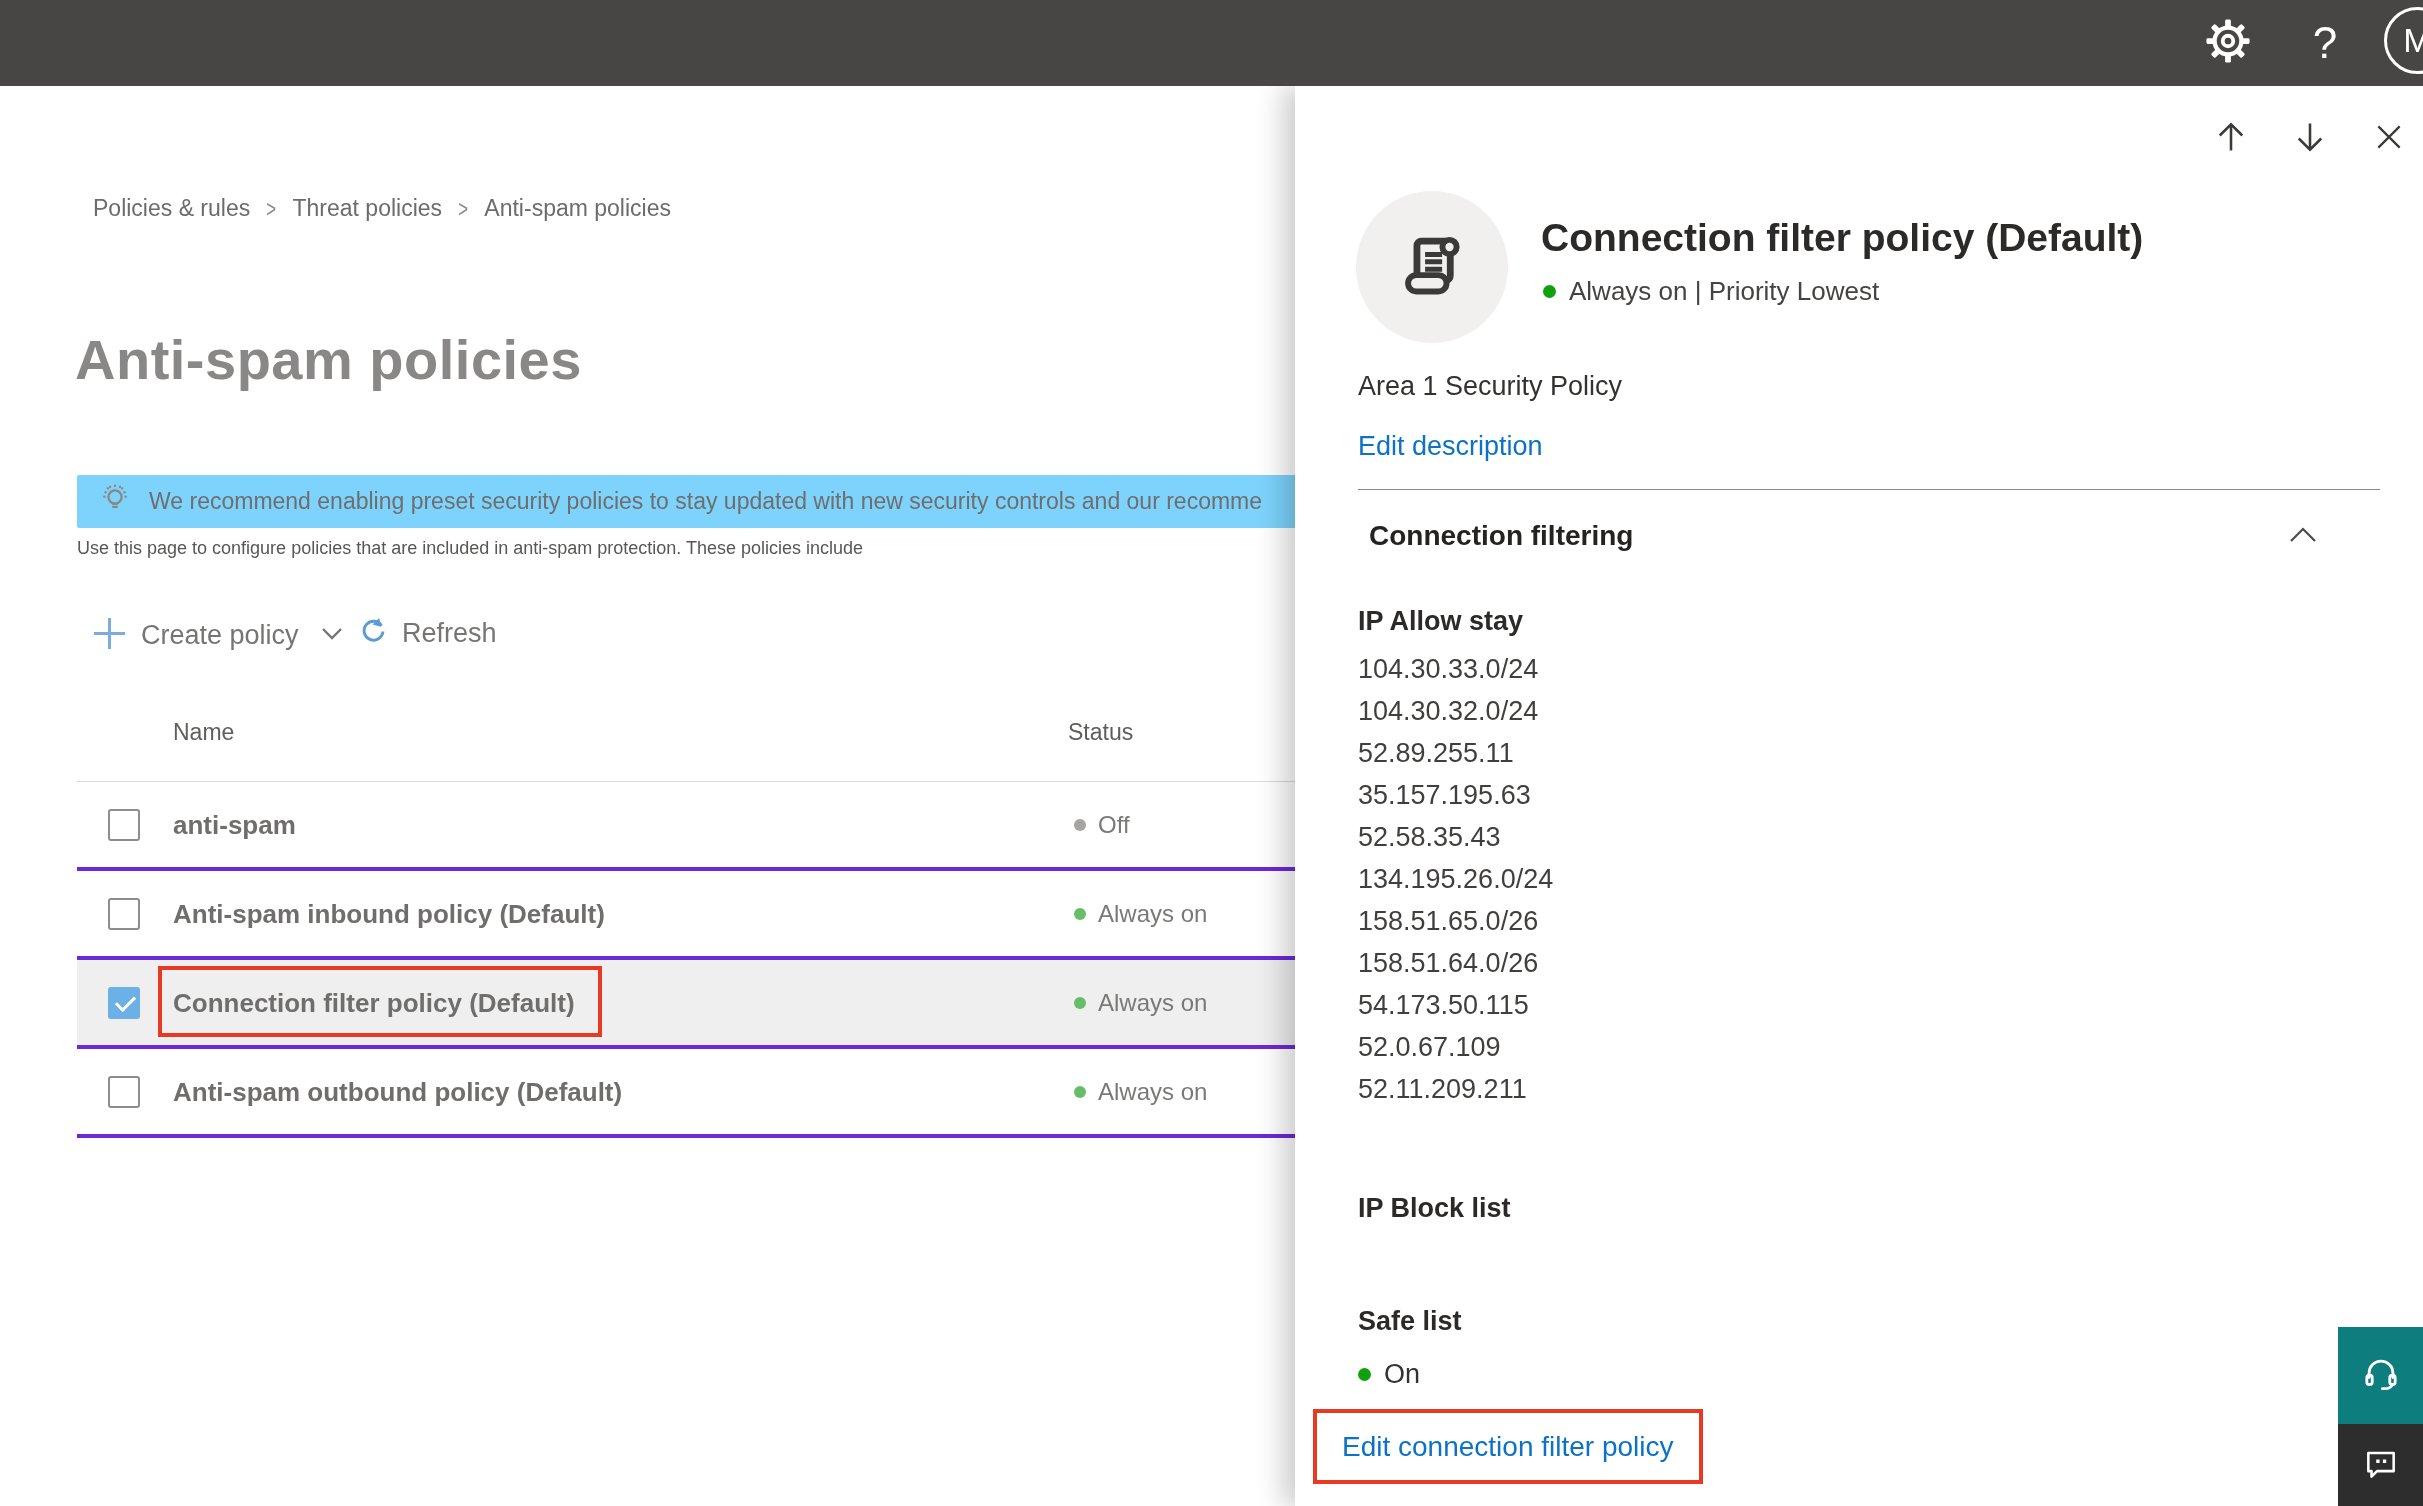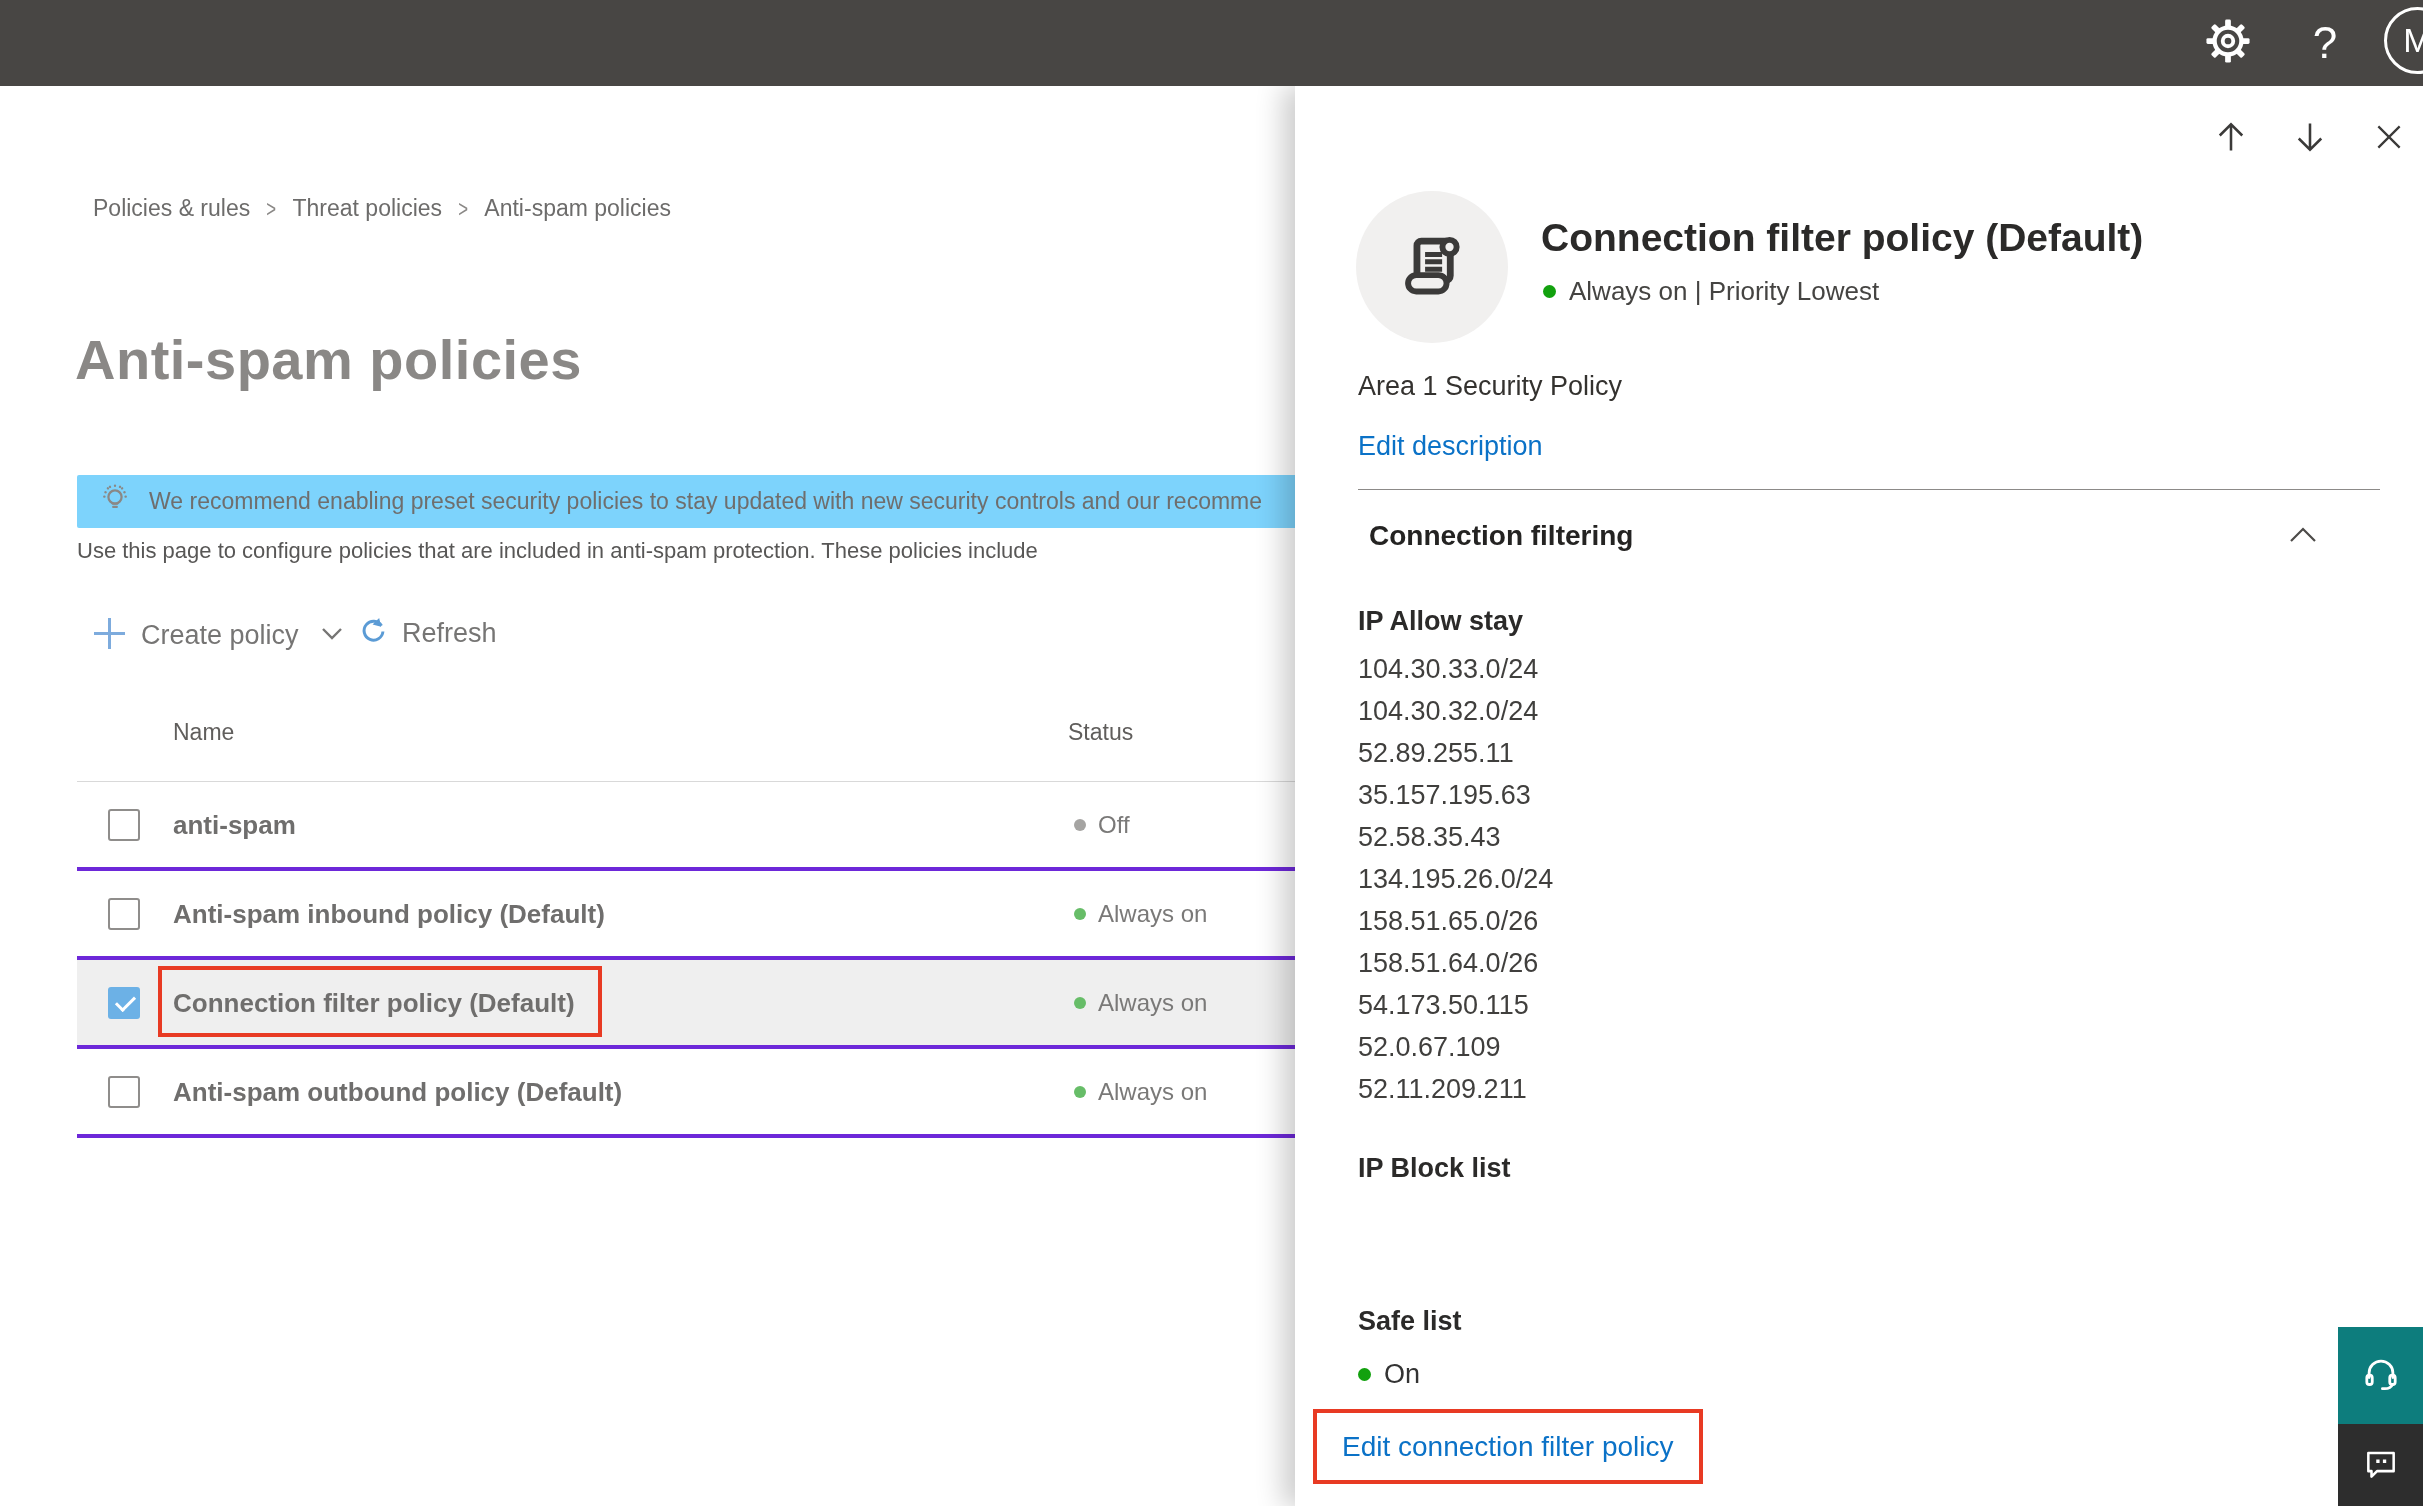--- a/index.html
+++ b/index.html
@@ -16,21 +16,21 @@
 
   
   .breadcrumb{left:93px;top:195px;display:flex;align-items:center;gap:15px;font-size:23px;color:#6d6c6b;}
   .breadcrumb .sep{color:#8a8886;font-size:21px;transform:scale(.8,1.15);}
   .crumb{cursor:pointer;}
   .page-title{left:75px;top:327px;font-size:56px;font-weight:700;color:#8a8886;letter-spacing:0.5px;}
 
   .banner{left:77px;top:475px;width:1822px;height:53px;background:#7dd3fc;border-radius:2px;
           display:flex;align-items:center;padding-left:20px;box-sizing:border-box;overflow:hidden;}
   .banner-text{margin-left:16px;font-size:23px;color:#6f6e6d;white-space:nowrap;}
-  .page-desc{left:77px;top:538px;width:1822px;font-size:22px;color:#585756;white-space:nowrap;overflow:hidden;}
+  .page-desc{left:77px;top:538px;width:1822px;font-size:18px;color:#585756;white-space:nowrap;overflow:hidden;}
 
   .toolbar-btn{display:flex;align-items:center;cursor:pointer;}
   .tb-label{font-size:27px;color:#767574;}
   .create-btn{left:92px;top:616px;gap:14px;}
   .refresh-btn{left:358px;top:616px;gap:13px;}
 
   .col-head{font-size:23px;color:#605e5c;}
   .head-rule{left:77px;top:781px;width:1794px;height:1px;background:#d9d9d9;}
 
   .table{left:77px;top:782px;width:1794px;}
@@ -249,21 +249,21 @@
       <div class="ip-item">35.157.195.63</div>
       <div class="ip-item">52.58.35.43</div>
       <div class="ip-item">134.195.26.0/24</div>
       <div class="ip-item">158.51.65.0/26</div>
       <div class="ip-item">158.51.64.0/26</div>
       <div class="ip-item">54.173.50.115</div>
       <div class="ip-item">52.0.67.109</div>
       <div class="ip-item">52.11.209.211</div>
     </div>
 
-  <div class="fly-subhead" style="top:1067px;">IP Block list</div>
+  <div class="fly-subhead" style="top:1107px;">IP Block list</div>
 
   <div class="fly-subhead" style="top:1220px;">Safe list</div>
   <div class="fly-onrow">
     <span class="dot bright"></span>
     <span>On</span>
   </div>
 
   <div class="fly-redbox">
     <span class="link fly-editpolicy">Edit connection filter policy</span>
   </div>

